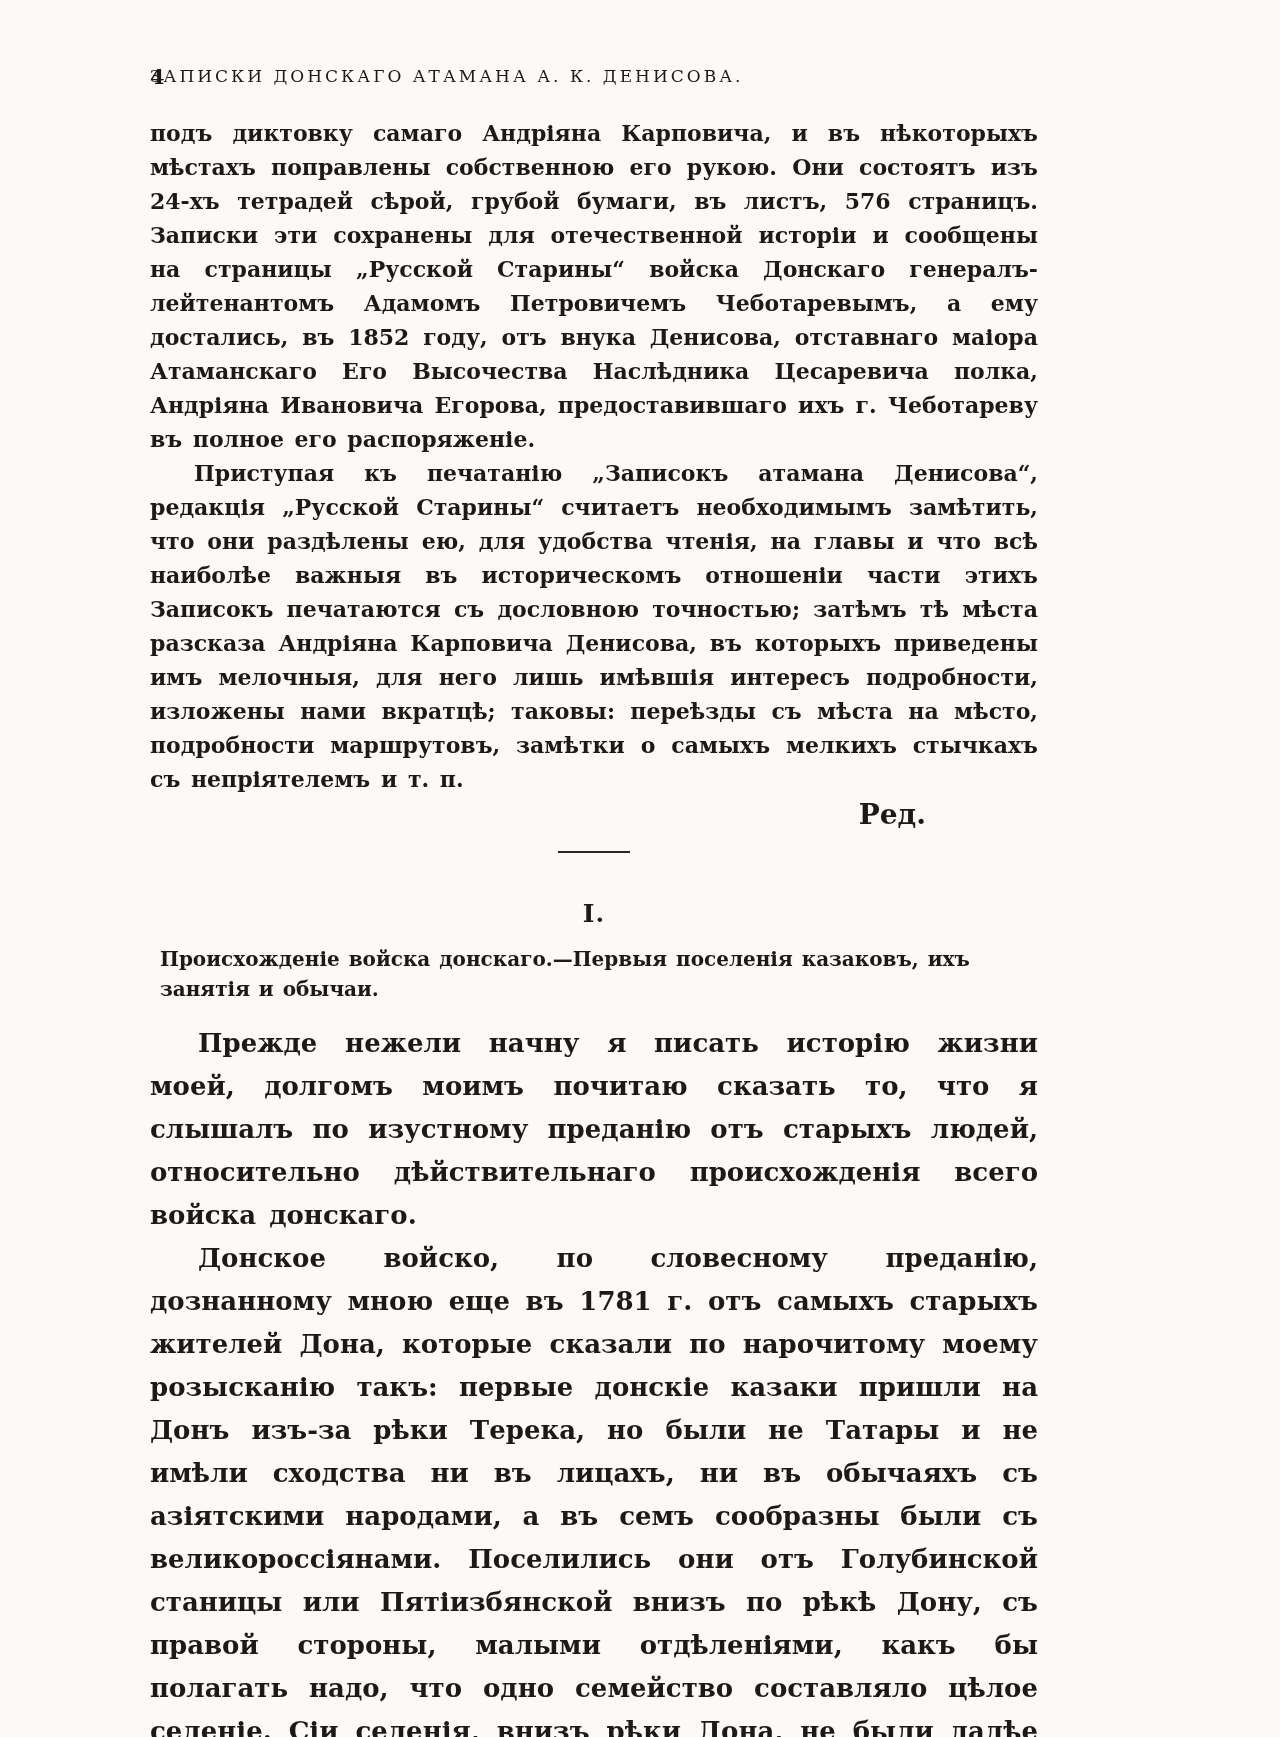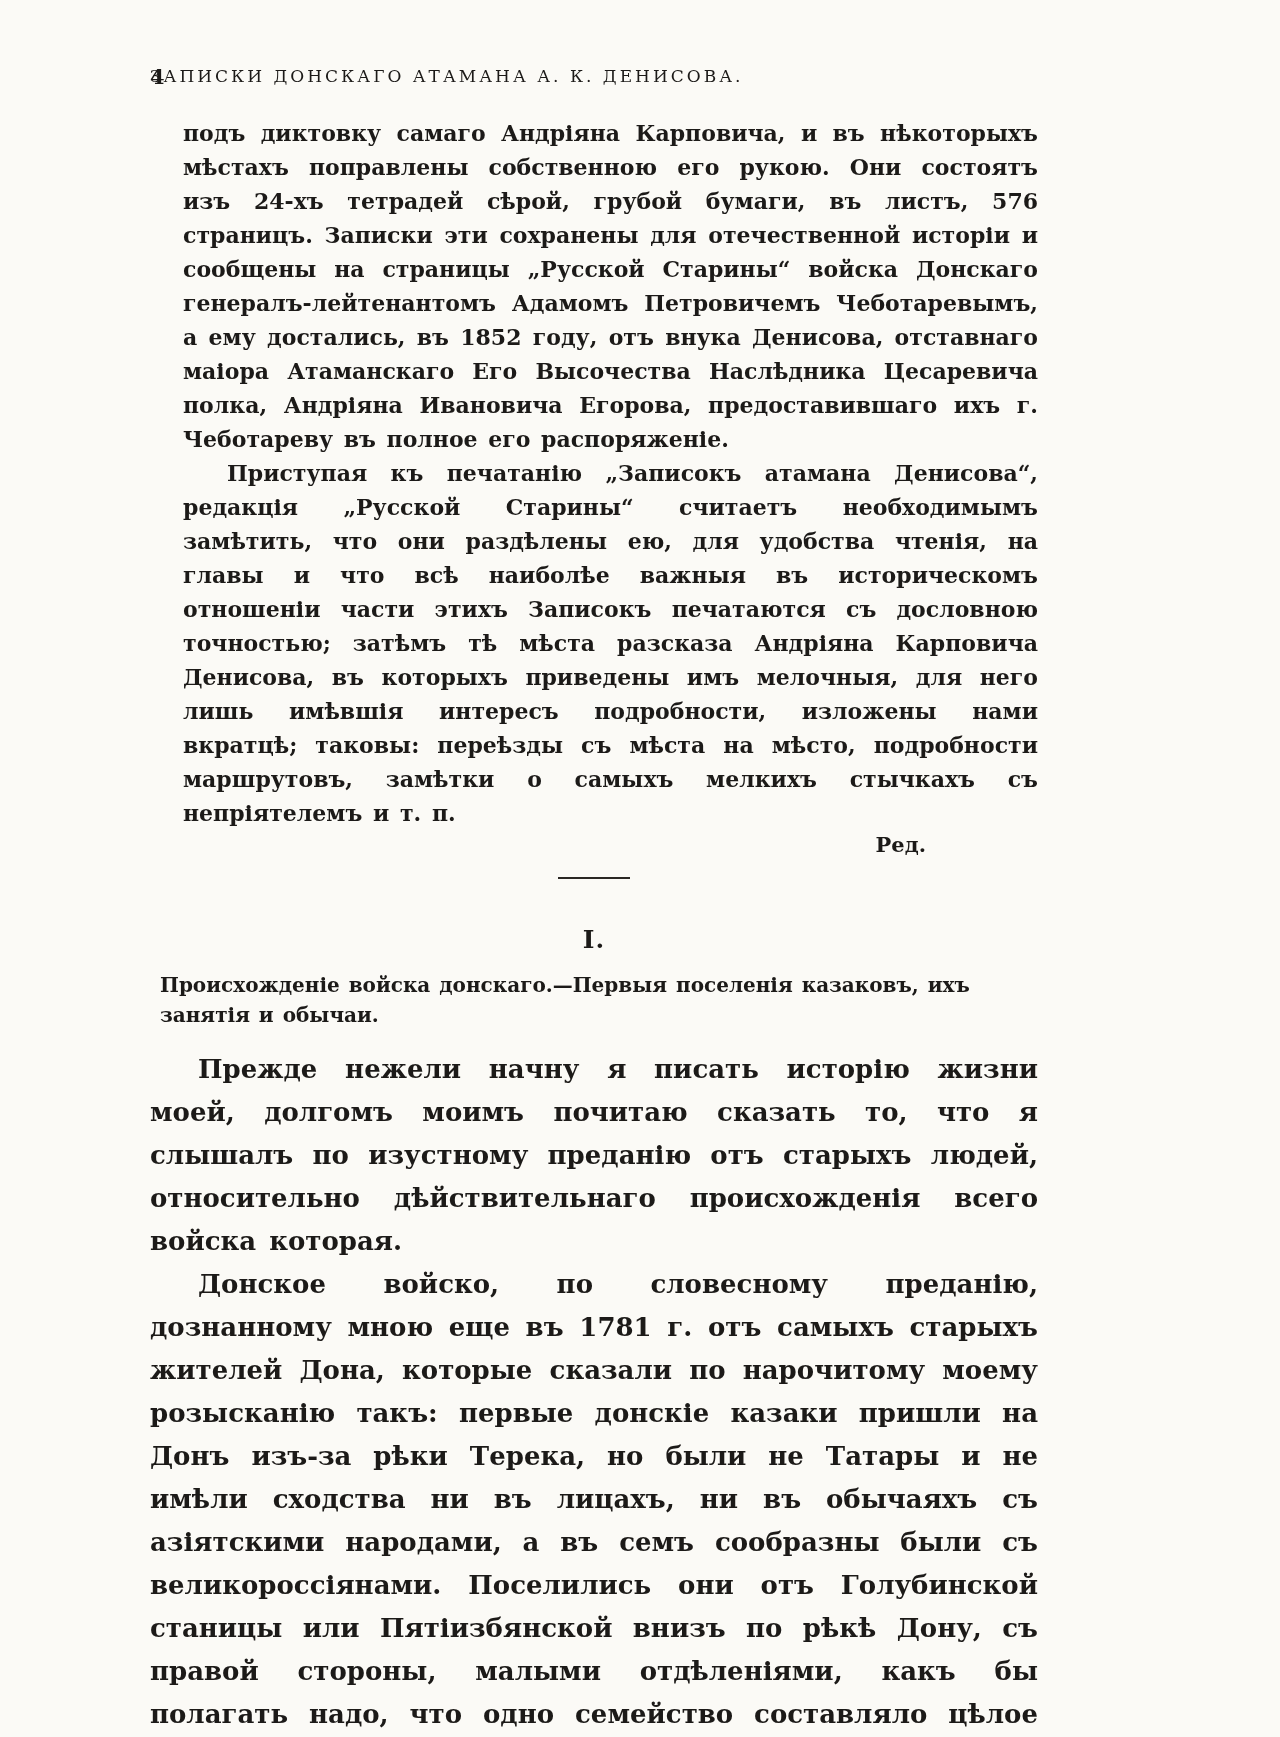--- a/index.html
+++ b/index.html
@@ -49,28 +49,27 @@
   }
 
   
   .intro p {
     font-size: 22px;
     line-height: 34px;
     font-weight: bold;
     text-align: justify;
     word-spacing: 3px;
     text-indent: 44px;
-    margin-left: 33px;
   }
   .intro p.noindent { text-indent: 0; }
 
   .signature {
     text-align: right;
     padding-right: 112px;
-    font-size: 21px;
+    font-size: 28px;
     font-weight: bold;
     margin-top: 2px;
   }
 
   
   .divider {
     width: 72px;
     border-top: 2px solid #2a2723;
     margin: 20px auto 0 auto;
   }
@@ -121,18 +120,18 @@
       <div class="signature">Ред.</div>
     </div>
 
     <div class="divider"></div>
 
     <div class="chapter-number">I.</div>
 
     <div class="chapter-subtitle">Происхожденіе войска донскаго.—Первыя поселенія казаковъ, ихъ занятія и обычаи.</div>
 
     <div class="memoir">
-      <p>Прежде нежели начну я писать исторію жизни моей, долгомъ моимъ почитаю сказать то, что я слышалъ по изустному преданію отъ старыхъ людей, относительно дѣйствительнаго происхожденія всего войска которая.</p>
+      <p>Прежде нежели начну я писать исторію жизни моей, долгомъ моимъ почитаю сказать то, что я слышалъ по изустному преданію отъ старыхъ людей, относительно дѣйствительнаго происхожденія всего войска донскаго.</p>
       <p>Донское войско, по словесному преданію, дознанному мною еще въ 1781 г. отъ самыхъ старыхъ жителей Дона, которые сказали по нарочитому моему розысканію такъ: первые донскіе казаки пришли на Донъ изъ-за рѣки Терека, но были не Татары и не имѣли сходства ни въ лицахъ, ни въ обычаяхъ съ азіятскими народами, а въ семъ сообразны были съ великороссіянами. Поселились они отъ Голубинской станицы или Пятіизбянской внизъ по рѣкѣ Дону, съ правой стороны, малыми отдѣленіями, какъ бы полагать надо, что одно семейство составляло цѣлое селеніе. Сіи селенія, внизъ рѣки Дона, не были далѣе устья рѣки Донца. Нѣкоторые (изъ жителей) доказывали мнѣ, что (поселенія) кончались Цымлянскою, а другіе — Каргальскою станицею, которая</p>
     </div>
 
   </div>
 </div>
 
 </body></html>

